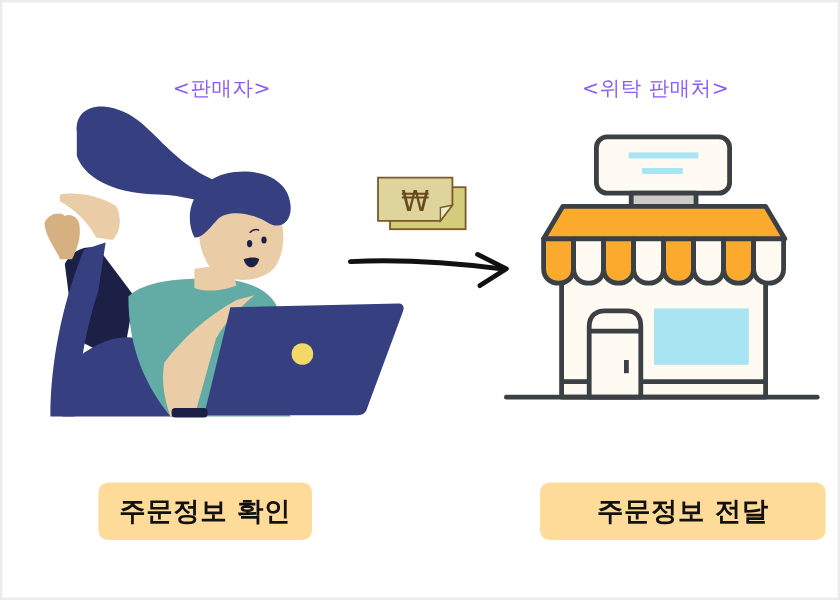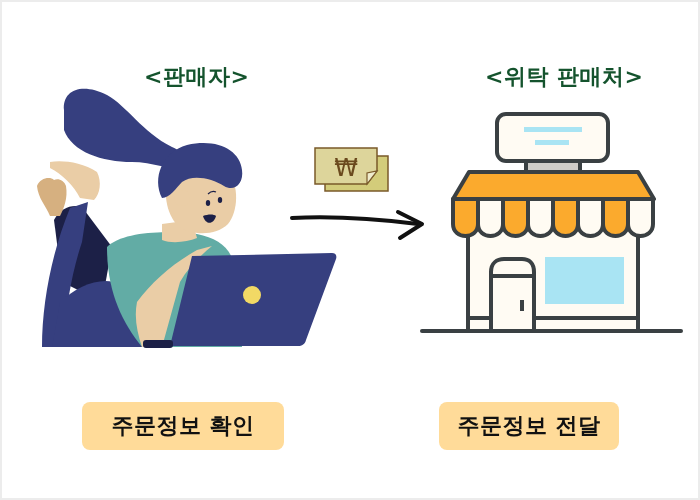--- a/index.html
+++ b/index.html
@@ -3,32 +3,32 @@
 <meta charset="utf-8">
 <style>
   html, body { margin:0; padding:0; }
   body { width:700px; height:500px; background:#ffffff; overflow:hidden; }
   .canvas {
     position:relative; width:700px; height:500px; box-sizing:border-box;
     border:2px solid #ececec; background:#ffffff;
     font-family:"DejaVu Sans", "Liberation Sans", sans-serif;
   }
   .role-label {
-    position:absolute; top:60px; font-weight:bold; font-size:22px; color:#14532d;
+    position:absolute; top:60px; font-weight:normal; font-size:17px; color:#8b5cf6;
     letter-spacing:0.5px; white-space:nowrap;
   }
   .role-seller { left:142px; }
   .role-consignee { left:483px;text-align:right; }
   .action-btn {
     position:absolute; top:400px; height:48px; background:#ffdb99;
     border-radius:8px; display:flex; align-items:center; justify-content:center;
     font-weight:bold; font-size:22px; color:#111; letter-spacing:0.5px;
   }
-  .btn-confirm { left:80px; width:202px; }
-  .btn-deliver { left:437px; width:180px; }
+  .btn-confirm { left:80px; width:178px; }
+  .btn-deliver { left:448px; width:238px; }
   svg { position:absolute; overflow:visible; }
 </style>
 </head>
 <body>
 
 <div class="canvas">
 
   <div class="role-label role-seller">&lt;판매자&gt;</div>
   <div class="role-label role-consignee">&lt;위탁 판매처&gt;</div>
 

